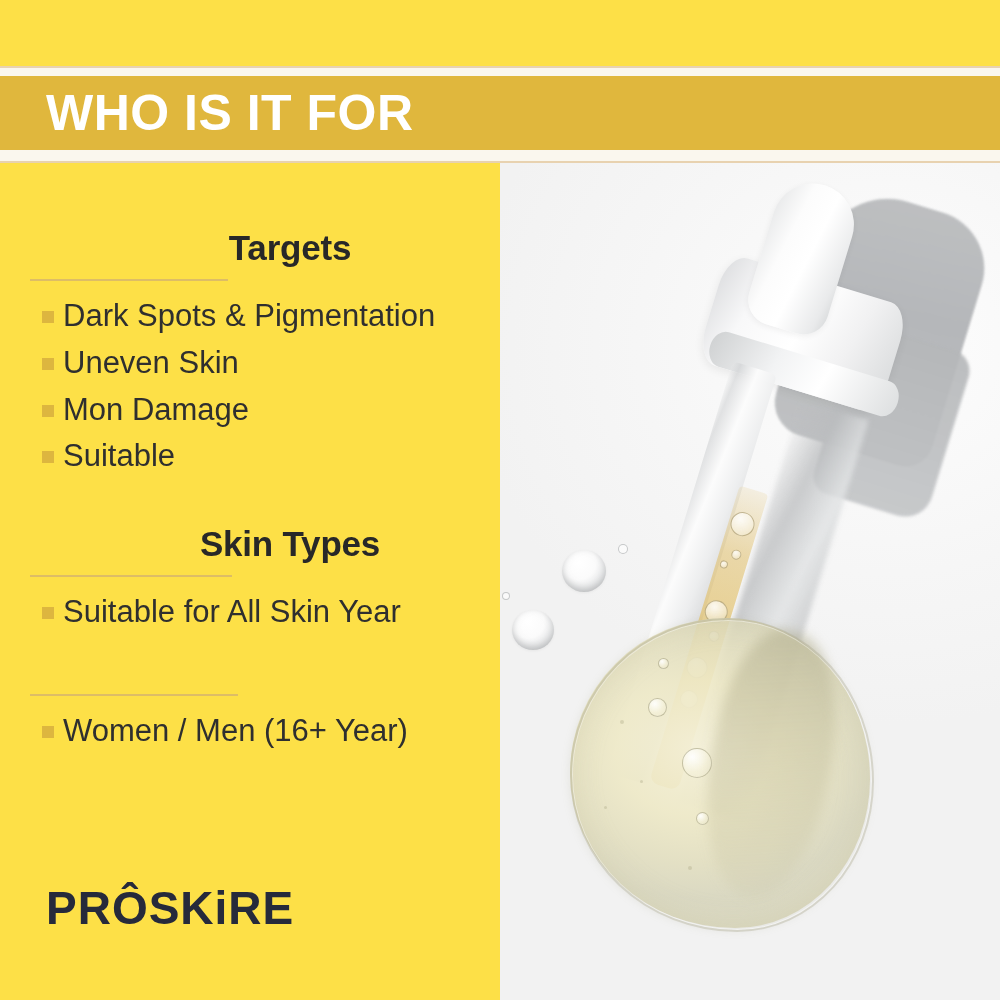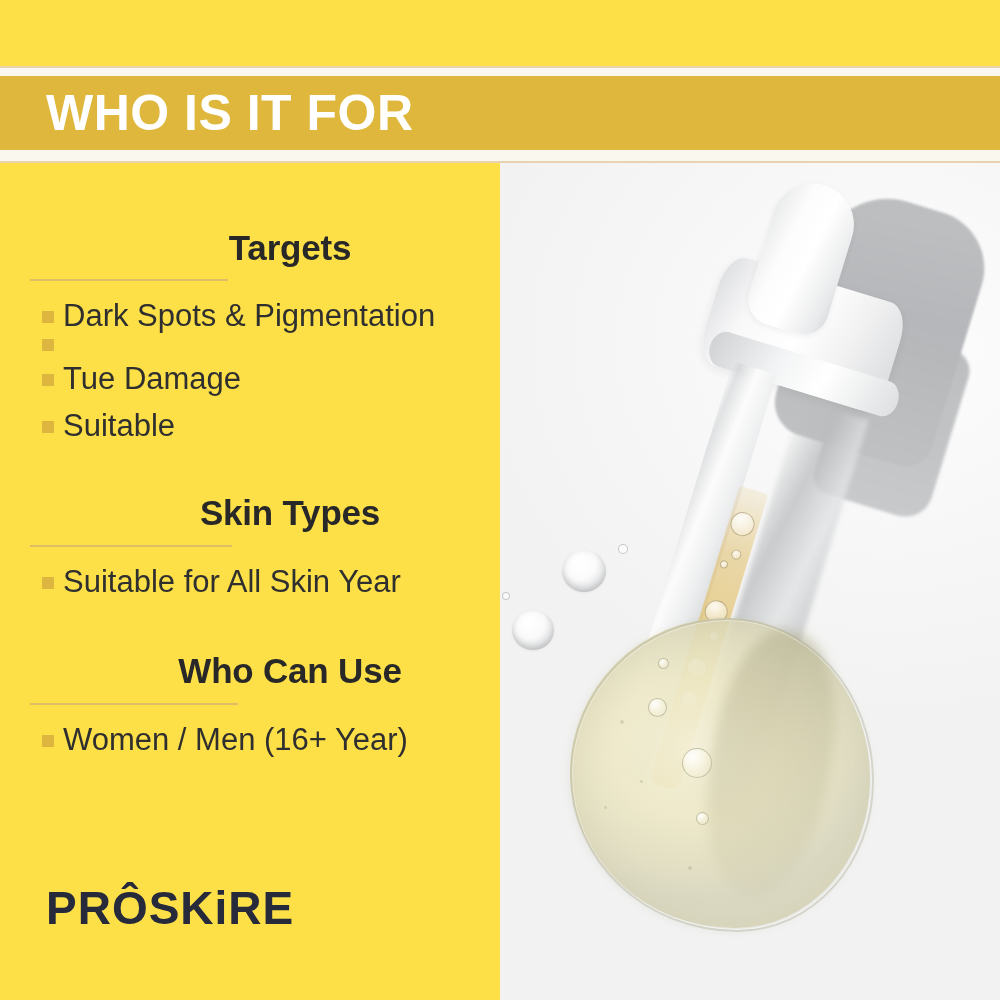--- a/index.html
+++ b/index.html
@@ -373,24 +373,25 @@
     <div class="section">
       <div class="sec-heading">Targets</div>
       <div class="sec-underline"></div>
       <ul class="bullets">
         <li class="bullet">
           <span class="bullet-sq"></span>
           <span class="bullet-text">Dark Spots &amp; Pigmentation</span>
         </li>
         <li class="bullet">
           <span class="bullet-sq"></span>
-        </li>
-        <li class="bullet">
-          <span class="bullet-sq"></span>
-          <span class="bullet-text">Tue Damage</span>
+          <span class="bullet-text">Uneven Skin</span>
+        </li>
+        <li class="bullet">
+          <span class="bullet-sq"></span>
+          <span class="bullet-text">Mon Damage</span>
         </li>
         <li class="bullet">
           <span class="bullet-sq"></span>
           <span class="bullet-text">Suitable</span>
         </li>
       </ul>
     </div>
 
     <div class="gap-a"></div>
 
@@ -401,21 +402,20 @@
         <li class="bullet">
           <span class="bullet-sq"></span>
           <span class="bullet-text">Suitable for All Skin Year</span>
         </li>
       </ul>
     </div>
 
     <div class="gap-b"></div>
 
     <div class="section">
-      <div class="sec-heading">Who Can Use</div>
       <div class="sec-underline" style="width:208px;"></div>
       <ul class="bullets">
         <li class="bullet">
           <span class="bullet-sq"></span>
           <span class="bullet-text">Women / Men (16+ Year)</span>
         </li>
       </ul>
     </div>
   </div>
 

